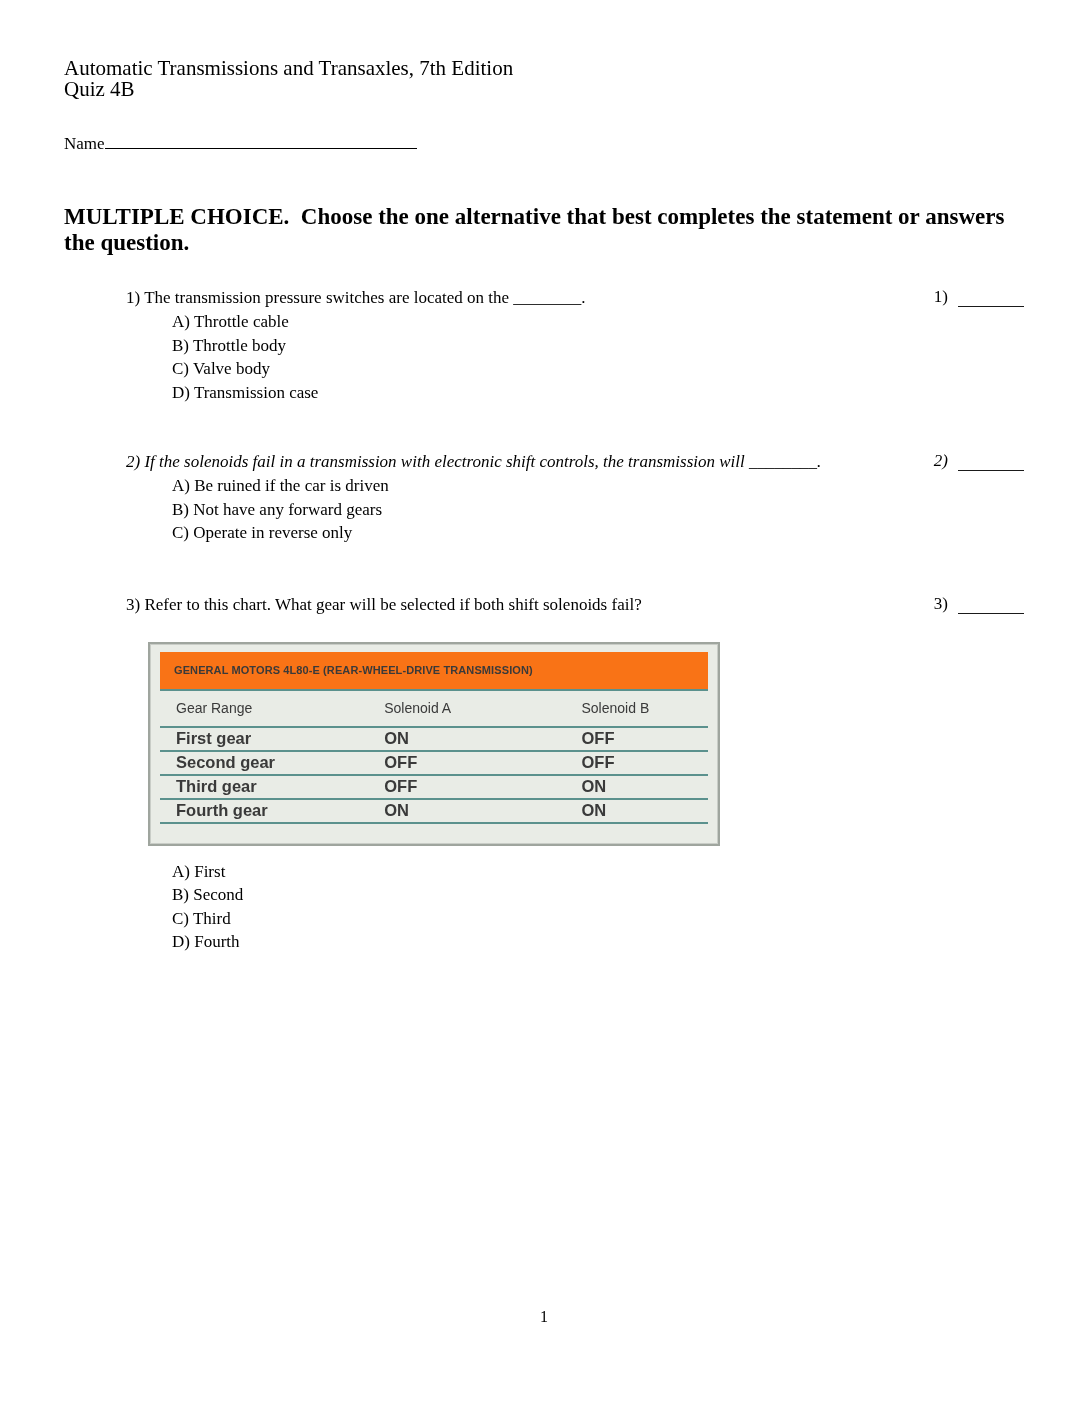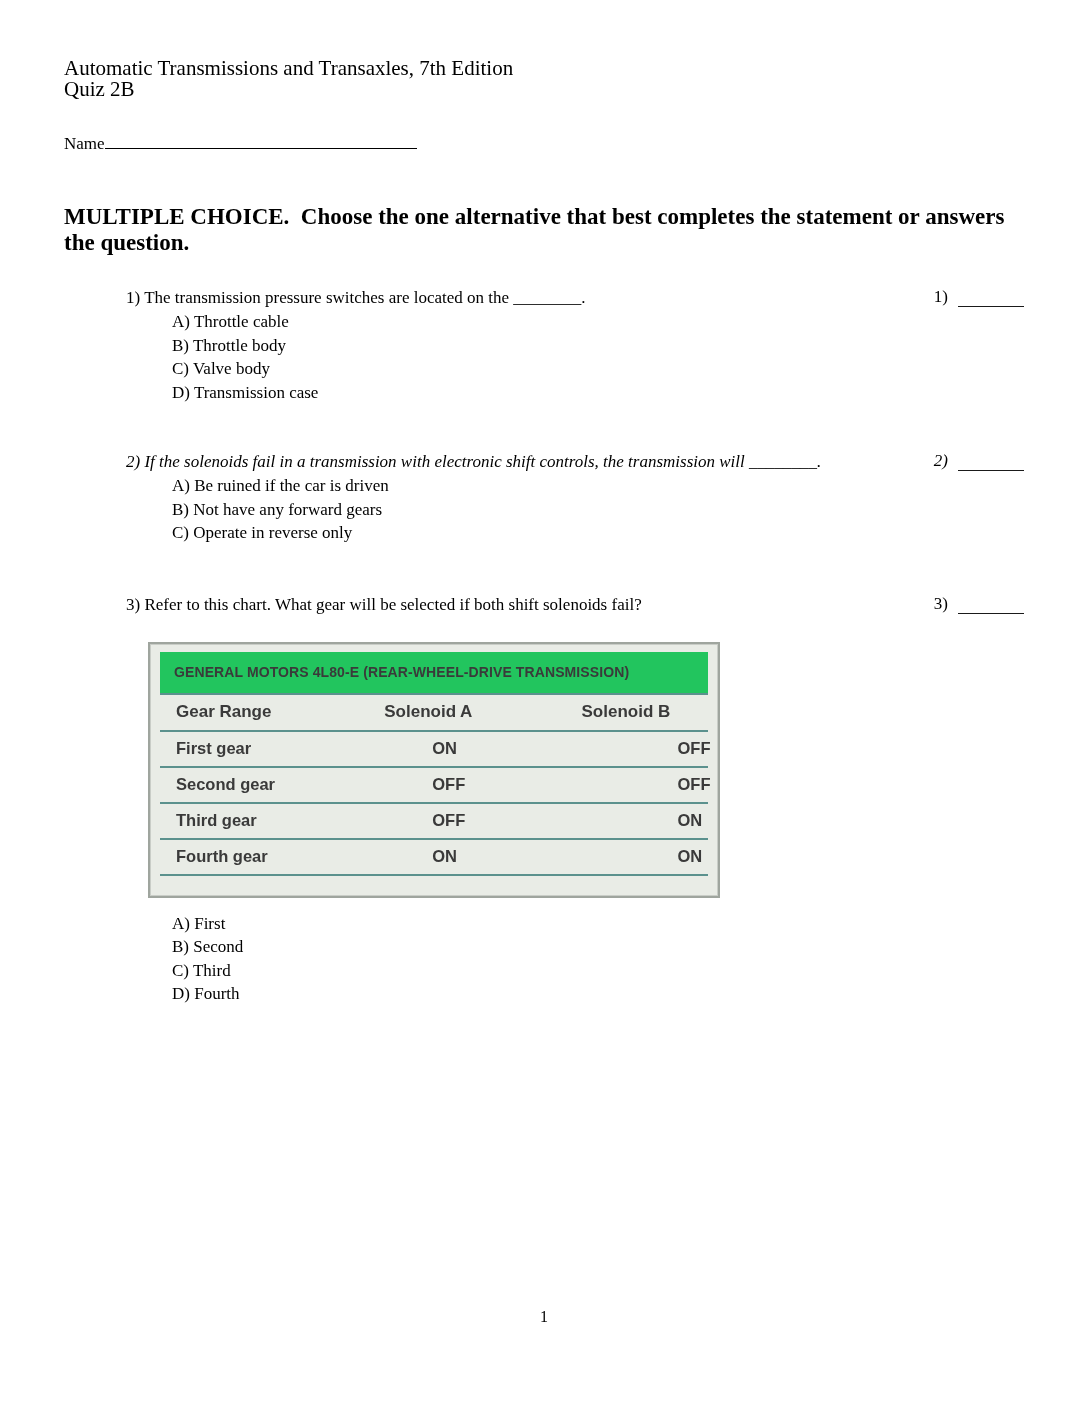--- a/index.html
+++ b/index.html
@@ -75,65 +75,64 @@
     margin:26px 0 0 84px;
     width:572px;
     background:#e9ece6;
     border:2px solid #9fa59e;
     box-shadow:0 0 0 1px #c9cdc7 inset;
     padding:8px 10px 20px 10px;
     font-family:"Liberation Sans", sans-serif;
     color:#3a3a3a;
   }
   .gm-title {
-    font-size:14px;
+    font-size:11px;
     font-weight:bold;
     padding:12px 14px 13px 14px;
-    background:#22c55e;
+    background:#f97316;
     border-bottom:2px solid #5b918d;
     letter-spacing:0.1px;
   }
   .gm-grid-row {
     display:grid;
     grid-template-columns:38% 36% 26%;
     align-items:center;
   }
   .gm-header {
     border-bottom:2px solid #5b918d;
-    font-weight:bold;
-    font-size:17px;
+    font-weight:normal;
+    font-size:14px;
     height:37px;
   }
   .gm-row {
     border-bottom:2px solid #5b918d;
     font-weight:bold;
     font-size:16.5px;
-    height:36px;
-    gap:48px;
+    height:24px;
   }
   .gm-cell { padding-left:16px; }
 
   .q3-choices { margin-top:14px; }
 
   .page-number {
     position:absolute;
     bottom:82px;
     left:0;
     width:100%;
     text-align:center;
     font-size:16px;
   }
 </style>
 </head>
 <body>
 
 <div class="page">
 
   <div class="hdr-line">Automatic Transmissions and Transaxles, 7th Edition</div>
-  <div class="hdr-line">Quiz 2B</div>
+  <div class="hdr-line">Quiz 4B</div>
 
   <div class="name-row">
     <span>Name</span><span class="name-line"></span>
   </div>
 
   <div class="instructions">MULTIPLE CHOICE.  Choose the one alternative that best completes the statement or answers the question.</div>
 
   <div class="question">
     <div class="q-text">
       <span>1)</span>

